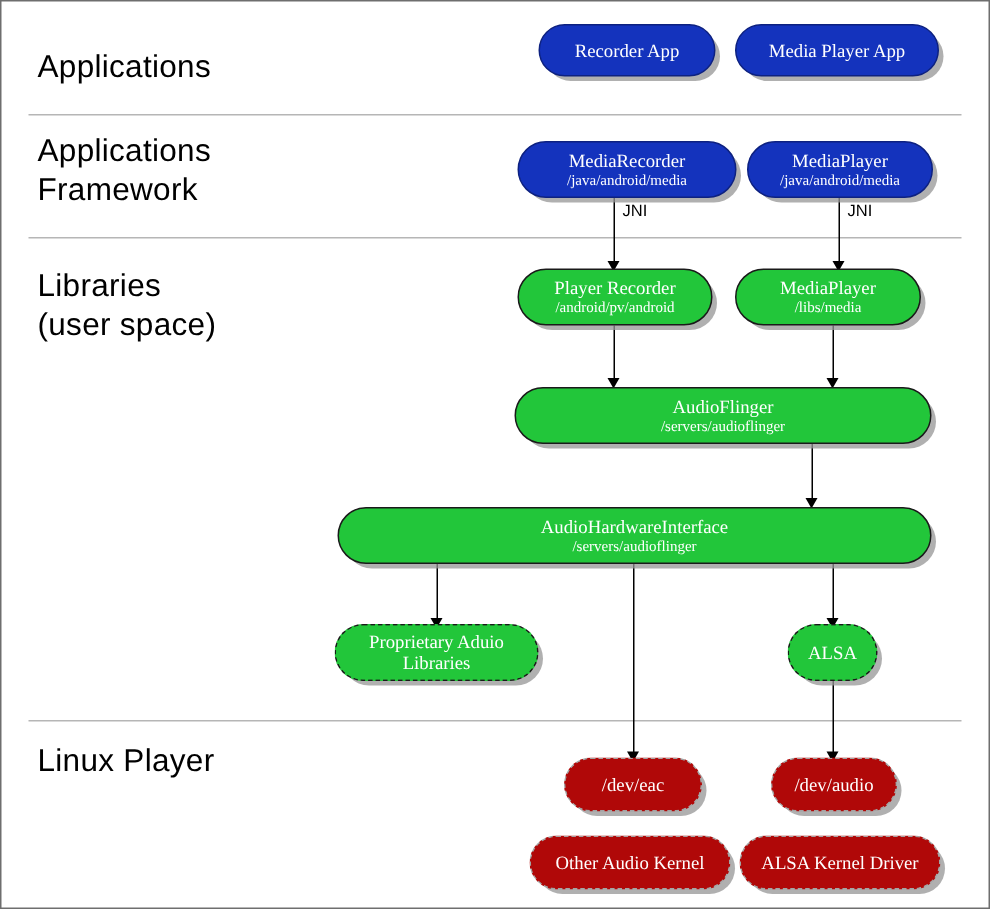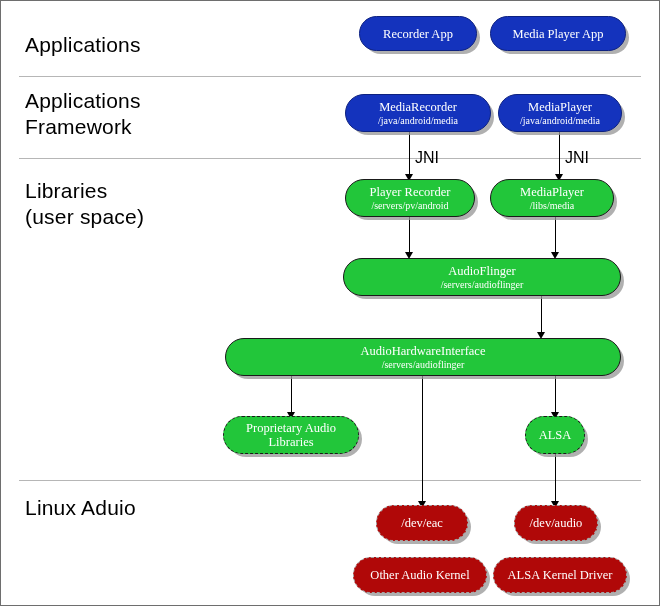--- a/index.html
+++ b/index.html
@@ -83,43 +83,42 @@
     position:absolute;
     width:0;height:0;
     border-left:4px solid transparent;
     border-right:4px solid transparent;
     border-top:7px solid #000000;
     z-index:3;
   }
   .edge-label{
     position:absolute;
     color:#000000;
-    font-size:16px;
+    font-size:11px;
     z-index:3;
-    margin-top:14px;
   }
 </style>
 </head>
 <body>
 
 <div id="diagram">
 
   <div class="divider" style="top:75px;"></div>
   <div class="divider" style="top:157px;"></div>
   <div class="divider" style="top:479px;"></div>
 
   <div class="layer-label" style="left:24px;top:31px;">Applications</div>
 
   <div class="layer-label" style="left:24px;top:87px;">Applications
 Framework</div>
 
   <div class="layer-label" style="left:24px;top:177px;">  Libraries
 (user space)</div>
 
-  <div class="layer-label" style="left:24px;top:494px;">Linux Aduio</div>
+  <div class="layer-label" style="left:24px;top:494px;">Linux Player</div>
 
   <div class="node blue one-line" style="left:358px;top:15px;width:118px;height:35px;">
     <span class="t1">Recorder App</span>
   </div>
 
   <div class="node blue one-line" style="left:489px;top:15px;width:136px;height:35px;">
     <span class="t1">Media Player App</span>
   </div>
 
   <div class="node blue" style="left:344px;top:93px;width:146px;height:38px;">
@@ -135,21 +134,21 @@
   <div class="vline" style="left:408px;top:131px;height:46px;"></div>
   <div class="arrowhead" style="left:404px;top:173px;"></div>
   <div class="edge-label" style="left:414px;top:134px;">JNI</div>
 
   <div class="vline" style="left:558px;top:131px;height:46px;"></div>
   <div class="arrowhead" style="left:554px;top:173px;"></div>
   <div class="edge-label" style="left:564px;top:134px;">JNI</div>
 
   <div class="node green" style="left:344px;top:178px;width:130px;height:38px;">
     <span class="t1">Player Recorder</span>
-    <span class="t2">/servers/pv/android</span>
+    <span class="t2">/android/pv/android</span>
   </div>
 
   <div class="node green" style="left:489px;top:178px;width:124px;height:38px;">
     <span class="t1">MediaPlayer</span>
     <span class="t2">/libs/media</span>
   </div>
 
   <div class="vline" style="left:408px;top:216px;height:37px;"></div>
   <div class="arrowhead" style="left:404px;top:251px;"></div>
 
@@ -172,21 +171,21 @@
   <div class="vline" style="left:290px;top:375px;height:38px;"></div>
   <div class="arrowhead" style="left:286px;top:411px;"></div>
 
   <div class="vline" style="left:421px;top:375px;height:127px;"></div>
   <div class="arrowhead" style="left:417px;top:500px;"></div>
 
   <div class="vline" style="left:554px;top:375px;height:38px;"></div>
   <div class="arrowhead" style="left:550px;top:411px;"></div>
 
   <div class="node green dashed" style="left:222px;top:415px;width:136px;height:38px;">
-    <span class="t1">Proprietary Audio</span>
+    <span class="t1">Proprietary Aduio</span>
     <span class="t1">Libraries</span>
   </div>
 
   <div class="node green dashed one-line" style="left:524px;top:415px;width:60px;height:38px;">
     <span class="t1">ALSA</span>
   </div>
 
   <div class="vline" style="left:554px;top:453px;height:49px;"></div>
   <div class="arrowhead" style="left:550px;top:500px;"></div>
 

